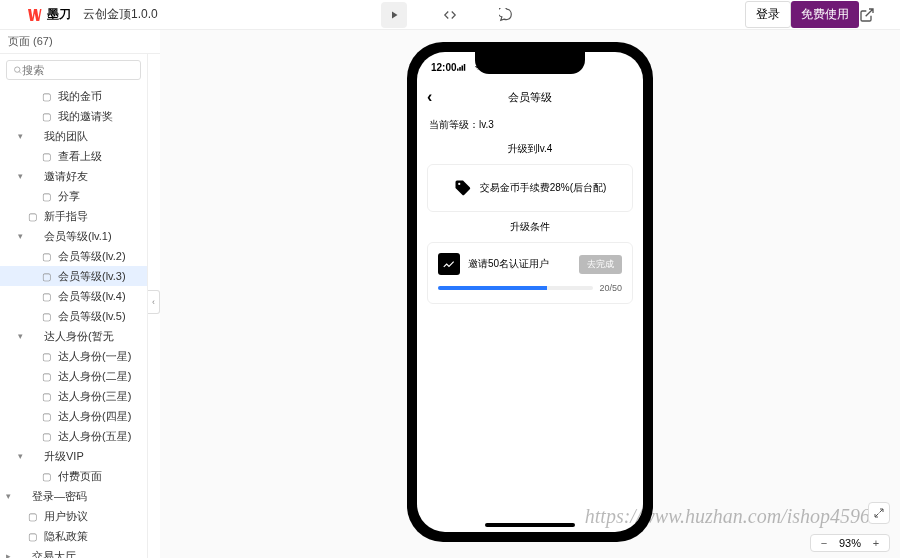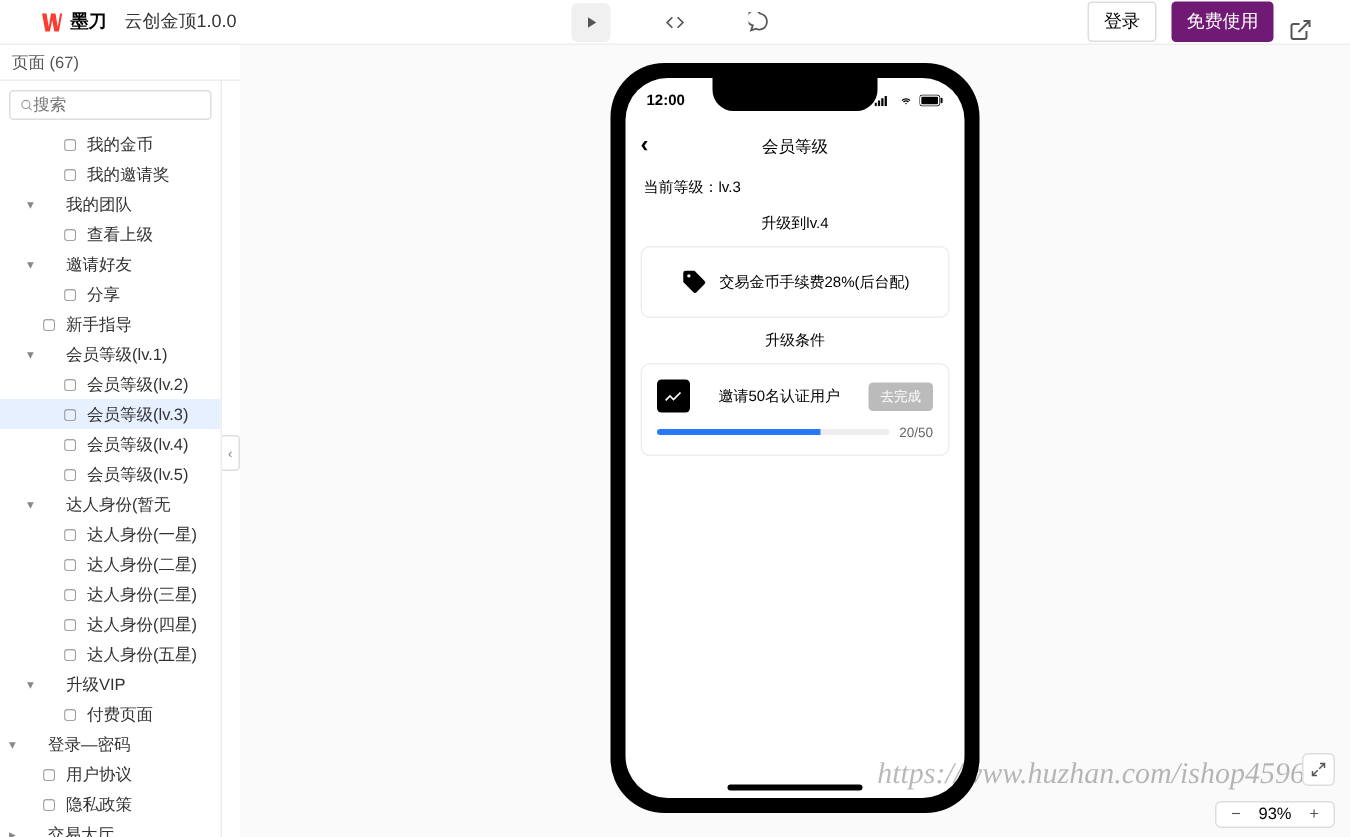--- a/index.html
+++ b/index.html
@@ -7,21 +7,21 @@
 
 
 .topbar { height: 30px; display: flex; align-items: center; border-bottom: 1px solid #eee; padding: 0 25px; }
 .logo { display: flex; align-items: center; gap: 4px; margin-right: 12px; }
 .logo-mark { width: 18px; height: 18px; color: #ff3b30; }
 .logo-text { font-size: 12px; font-weight: 600; }
 .proj-title { font-size: 12px; color: #333; }
 .topbar-center { position: absolute; left: 50%; transform: translateX(-50%); display: flex; gap: 30px; align-items: center; }
 .top-icon { width: 26px; height: 26px; display: flex; align-items: center; justify-content: center; cursor: pointer; border-radius: 4px; }
 .top-icon.active { background: #f0f0f0; }
-.topbar-right { margin-left: auto; display: flex; align-items: flex-end; gap: 10px; }
+.topbar-right { margin-left: auto; display: flex; align-items: center; }
 .btn-login { font-size: 12px; padding: 4px 10px; border: 1px solid #ddd; border-radius: 3px; background: #fff; cursor: pointer; }
 .btn-free { font-size: 12px; padding: 5px 10px; background: #701a75; color: #fff; border: none; border-radius: 3px; cursor: pointer; }
 .btn-ext { width: 16px; height: 16px; cursor: pointer; }
 
 
 .subbar { height: 24px; display: flex; align-items: center; padding: 0 8px; font-size: 11px; color: #555; border-bottom: 1px solid #eee; }
 
 
 .sidebar { position: absolute; left: 0; top: 54px; bottom: 0; width: 148px; border-right: 1px solid #eee; overflow-y: auto; }
 .search-box { margin: 6px; display: flex; align-items: center; border: 1px solid #ddd; border-radius: 3px; padding: 3px 6px; }
@@ -41,35 +41,35 @@
 
 .float-tools { position: absolute; left: 165px; top: 44px; display: flex; flex-direction: column; gap: 6px; }
 .tool-btn { width: 24px; height: 24px; border-radius: 4px; display: flex; align-items: center; justify-content: center; cursor: pointer; background: #2878ff; color: #fff; font-size: 12px; }
 .tool-btn.plain { background: #f0f0f0; color: #555; }
 
 
 .canvas { position: absolute; left: 160px; right: 0; top: 30px; bottom: 0; background: #fafafa; }
 .phone { position: absolute; left: 50%; top: 12px; transform: translateX(-50%); width: 246px; height: 500px; background: #000; border-radius: 36px; padding: 10px; }
 .phone-inner { width: 100%; height: 100%; background: #fff; border-radius: 28px; overflow: hidden; position: relative; }
 .notch { position: absolute; top: 0; left: 50%; transform: translateX(-50%); width: 110px; height: 22px; background: #000; border-radius: 0 0 14px 14px; z-index: 10; }
-.statusbar { height: 30px; display: flex; align-items: center; justify-content: space-between; padding: 0 14px; font-size: 10px; font-weight: 600; }
+.statusbar { height: 30px; display: flex; align-items: center; padding: 0 14px; font-size: 10px; font-weight: 600; }
 .status-right { display: flex; gap: 3px; align-items: center; }
 .navbar { height: 30px; display: flex; align-items: center; padding: 0 10px; position: relative; }
 .nav-back { font-size: 16px; font-weight: 600; cursor: pointer; }
 .nav-title { position: absolute; left: 50%; transform: translateX(-50%); font-size: 11px; font-weight: 500; font-family: Liberation Serif, serif; }
 .screen-body { padding: 6px 10px; font-size: 10px; }
 .cur-level { font-size: 10px; margin: 0 2px 10px; }
 .section-title { text-align: center; font-size: 10px; margin: 8px 0; }
 .card { border: 1px solid #eee; border-radius: 6px; padding: 14px 10px; display: flex; align-items: center; gap: 8px; justify-content: center; }
 .tag-icon { width: 18px; height: 18px; }
 .card-text { font-size: 10px; }
 .task-card { border: 1px solid #eee; border-radius: 6px; padding: 10px; margin-top: 6px; }
 .task-row { display: flex; align-items: center; gap: 8px; }
 .task-icon { width: 22px; height: 22px; background: #000; border-radius: 3px; display: flex; align-items: center; justify-content: center; }
-.task-text { flex: 1; font-size: 10px; text-align: center; }
+.task-text { flex: 1; font-size: 10px; }
 .task-btn { background: #bbb; color: #fff; font-size: 9px; padding: 3px 8px; border-radius: 3px; border: none; }
 .progress-row { display: flex; align-items: center; gap: 6px; margin-top: 8px; }
 .progress-bar { flex: 1; height: 4px; background: #eee; border-radius: 2px; overflow: hidden; }
 .progress-fill { height: 100%; background: #2878ff; width: 70%; }
 .progress-text { font-size: 9px; color: #666; }
 .home-ind { position: absolute; bottom: 5px; left: 50%; transform: translateX(-50%); width: 90px; height: 4px; background: #000; border-radius: 2px; }
 
 
 .watermark { position: absolute; right: 20px; bottom: 30px; font-size: 20px; color: rgba(0,0,0,0.28); font-style: italic; font-family: Georgia, serif; pointer-events: none; }
 

